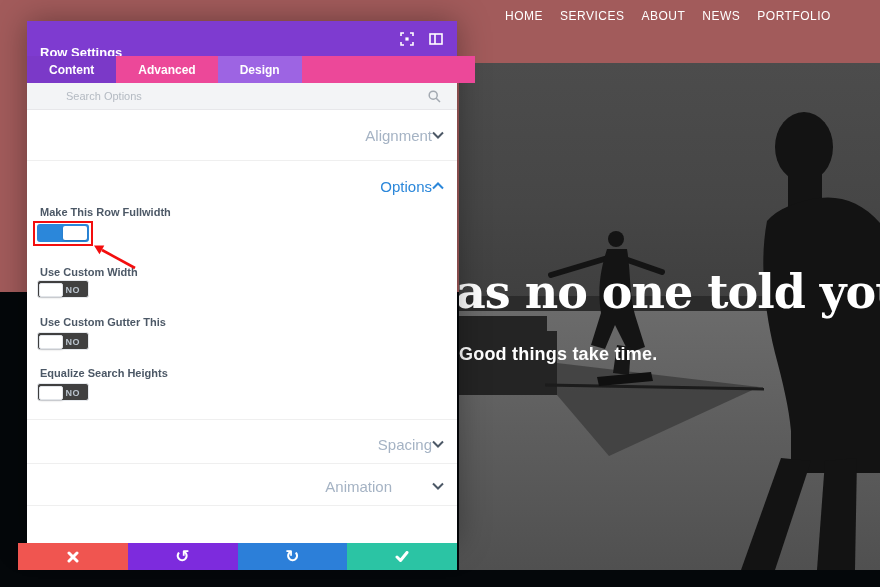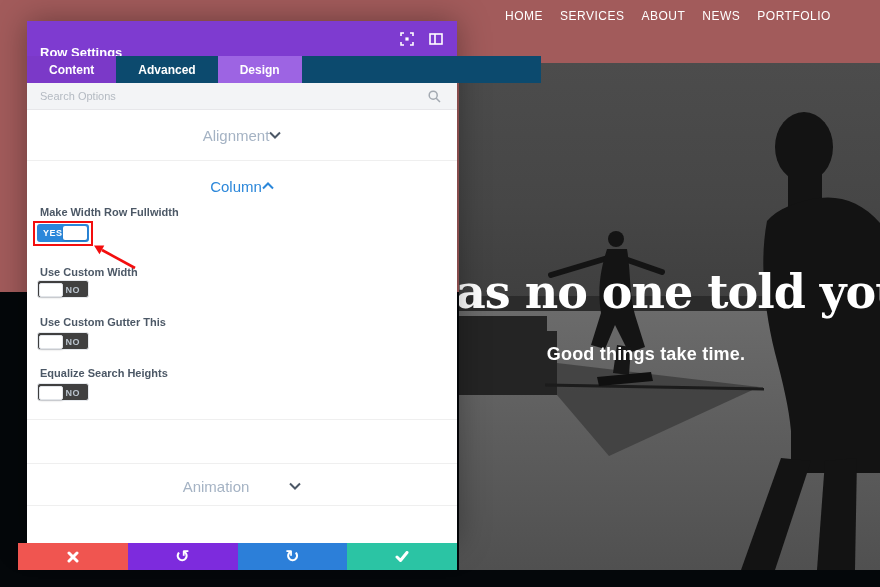--- a/index.html
+++ b/index.html
@@ -18,62 +18,62 @@
   .photo { position:absolute; left:459px; top:63px; width:421px; height:507px; overflow:hidden; background:#454545; }
   .sky { position:absolute; left:0; top:0; width:421px; height:237px;
          background:linear-gradient(180deg,#4c4c4c 0%,#464646 60%,#3f3f3f 100%); }
   .sea { position:absolute; left:0; top:233px; width:421px; height:16px; background:#2b2b2b; }
   .ground { position:absolute; left:0; top:248px; width:421px; height:259px;
             background:linear-gradient(180deg,#6b6b6b 0%,#5e5e5e 45%,#505050 100%); }
   .scene { position:absolute; left:0; top:0; width:421px; height:507px; filter:blur(.7px); }
   .hero-heading { position:absolute; left:-3px; top:203px; white-space:nowrap; color:#ffffff;
                   font-family:"DejaVu Serif", serif; font-weight:600; font-size:46px;
                   letter-spacing:-1px; line-height:1.15; }
-  .hero-sub { position:absolute; left:0; top:281px; width:374px; text-align:center;
+  .hero-sub { position:absolute; left:0; top:281px; width:374px; text-align:left;
               color:#ffffff; font-size:18px; font-weight:600; letter-spacing:.2px; }
 
   
   .modal { position:absolute; left:27px; top:21px; width:430px; height:522px; background:#ffffff;
            box-shadow:0 0 30px rgba(0,0,0,.35); }
   .modal-header { position:absolute; left:0; top:0; width:430px; height:35px; background:#7e3bd0;
                   display:flex; align-items:center; }
   .modal-title { color:#ffffff; font-size:13px; font-weight:700; margin-left:13px;margin-top:27px; }
   .header-icons { margin-left:auto; margin-right:14px; display:flex; gap:15px; align-items:center; }
   .hicon { width:14px; height:14px; cursor:pointer; display:block; }
 
-  .tabs { position:absolute; left:0; top:35px; width:514px; height:27px; background:#0c4a6e; display:flex; }
+  .tabs { position:absolute; left:0; top:35px; width:448px; height:27px; background:#ec4899; display:flex; }
   .tab { height:27px; display:flex; align-items:center; padding:0 22px; color:#ffffff;
          font-size:12px; font-weight:700; cursor:pointer; }
   .tab.t0 { background:#7b39c8; }
   .tab.active { background:#9d64e3; }
 
   .searchbar { position:absolute; left:0; top:62px; width:430px; height:27px; background:#f3f4f6;
-               border-bottom:1px solid #e7e7ea; display:flex; align-items:center; }
+               border-bottom:1px solid #e7e7ea; display:flex; align-items:center;padding-left:26px; }
   .search-input { flex:1; border:none; outline:none; background:transparent; margin-left:13px;
                   font-size:11px; color:#666; font-family:"Liberation Sans", sans-serif; }
   .search-input::placeholder { color:#b4bac2; }
   .search-icon { margin-right:16px; }
 
   .modal-content { position:absolute; left:0; top:89px; width:430px; height:433px; background:#ffffff; overflow:hidden; }
   .acc-row { position:absolute; left:13px; width:404px; height:30px; display:flex; align-items:center;
-             justify-content:center; cursor:pointer; }
+             justify-content:flex-end; cursor:pointer; }
   .acc-label { font-size:15px; color:#a5b3c4; }
   .acc-label.open { color:#2b87da; }
   .divider { position:absolute; left:0; width:430px; height:1px; background:#efefef; }
 
   .opt-label { position:absolute; left:13px; font-size:11px; font-weight:700; color:#4c5866; }
   .toggle { position:absolute; left:10px; width:52px; height:18px; border-radius:3px; cursor:pointer; }
   .toggle.on { background:#2b87da; }
   .toggle.off { background:#404040; border:1px solid #e7eaee; }
   .toggle .knob { position:absolute; top:2px; width:24px; height:14px; background:#ffffff; border-radius:2px;
                   box-shadow:0 1px 2px rgba(0,0,0,.18); }
   .toggle.on .knob { right:2px; }
   .toggle.off .knob { left:1px; border:1px solid #e2e5e9; }
   .toggle .tval { position:absolute; top:4px; font-size:9px; font-weight:700; letter-spacing:.5px; }
-  .toggle.on .tval { left:6px; color:#ffffff; }
+  .toggle.on .tval { left:6px; color:#ffffff;margin-top:16px; }
   .toggle.off .tval { right:8px; color:#b9c3cd; }
   .hl-box { position:absolute; left:6px; top:111px; width:60px; height:25px; border:2px solid #f30e0e; }
   .annot { position:absolute; left:0; top:0; width:430px; height:433px; pointer-events:none; }
 
   .footer { position:absolute; left:18px; top:543px; width:439px; height:27px; display:flex; }
   .fbtn { flex:1; display:flex; align-items:center; justify-content:center; cursor:pointer;
           color:#fff; font-family:"DejaVu Sans", sans-serif; }
   .fbtn.cancel { background:#f05550; }
   .fbtn.undo { background:#7d2bdd; font-size:17px; font-weight:700; line-height:1; }
   .fbtn.redo { background:#2c7fd9; font-size:17px; font-weight:700; line-height:1; }
@@ -162,27 +162,27 @@
 
       <div class="acc-row" style="top:10px;">
         <span class="acc-label">Alignment</span>
         <svg width="12" height="8" viewBox="0 0 12 8">
           <polyline points="1,1.5 6,6.5 11,1.5" fill="none" stroke="#4c5866" stroke-width="2"></polyline>
         </svg>
       </div>
       <div class="divider" style="top:50px;"></div>
 
       <div class="acc-row" style="top:61px;">
-        <span class="acc-label open">Column</span>
+        <span class="acc-label open">Options</span>
         <svg width="12" height="8" viewBox="0 0 12 8">
           <polyline points="1,6.5 6,1.5 11,6.5" fill="none" stroke="#2b87da" stroke-width="2"></polyline>
         </svg>
       </div>
 
-      <div class="opt-label" style="top:96px;">Make Width Row Fullwidth</div>
+      <div class="opt-label" style="top:96px;">Make This Row Fullwidth</div>
       <div class="hl-box"></div>
       <div class="toggle on" style="top:114px;">
         <span class="tval">YES</span>
         <span class="knob"></span>
       </div>
 
       <div class="opt-label" style="top:156px;">Use Custom Width</div>
       <div class="toggle off" style="top:170px;">
         <span class="knob"></span>
         <span class="tval">NO</span>
@@ -195,20 +195,26 @@
       </div>
 
       <div class="opt-label" style="top:257px;">Equalize Search Heights</div>
       <div class="toggle off" style="top:273px;">
         <span class="knob"></span>
         <span class="tval">NO</span>
       </div>
 
       <div class="divider" style="top:309px;"></div>
 
+      <div class="acc-row" style="top:319px;">
+        <span class="acc-label">Spacing</span>
+        <svg width="12" height="8" viewBox="0 0 12 8">
+          <polyline points="1,1.5 6,6.5 11,1.5" fill="none" stroke="#4c5866" stroke-width="2"></polyline>
+        </svg>
+      </div>
       <div class="divider" style="top:353px;"></div>
 
       <div class="acc-row" style="top:361px;gap:40px;">
         <span class="acc-label">Animation</span>
         <svg width="12" height="8" viewBox="0 0 12 8">
           <polyline points="1,1.5 6,6.5 11,1.5" fill="none" stroke="#4c5866" stroke-width="2"></polyline>
         </svg>
       </div>
       <div class="divider" style="top:395px;"></div>
 

